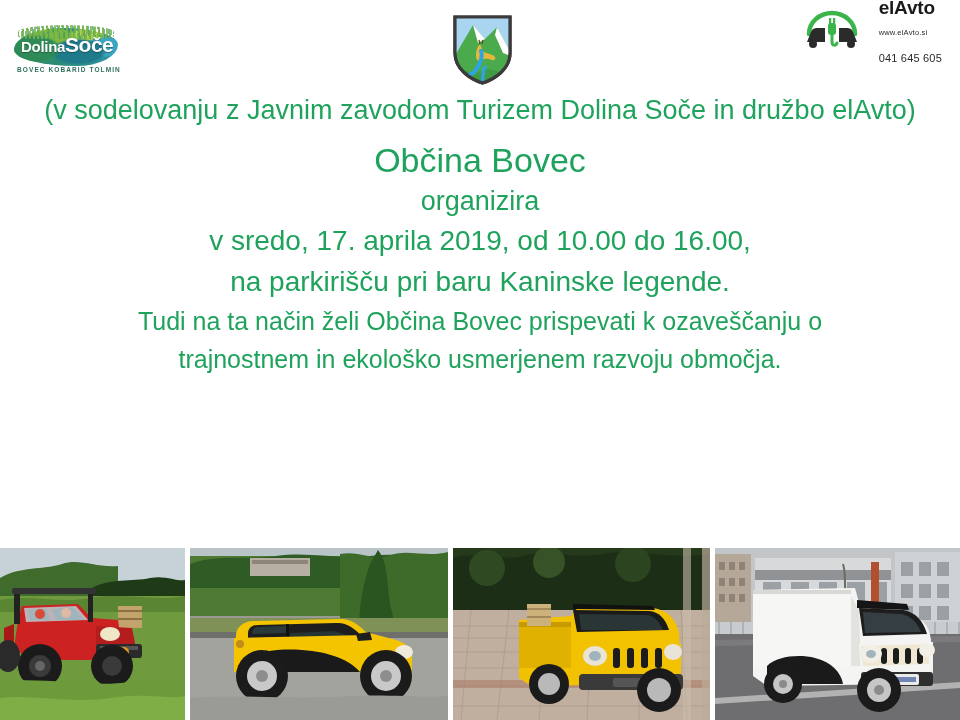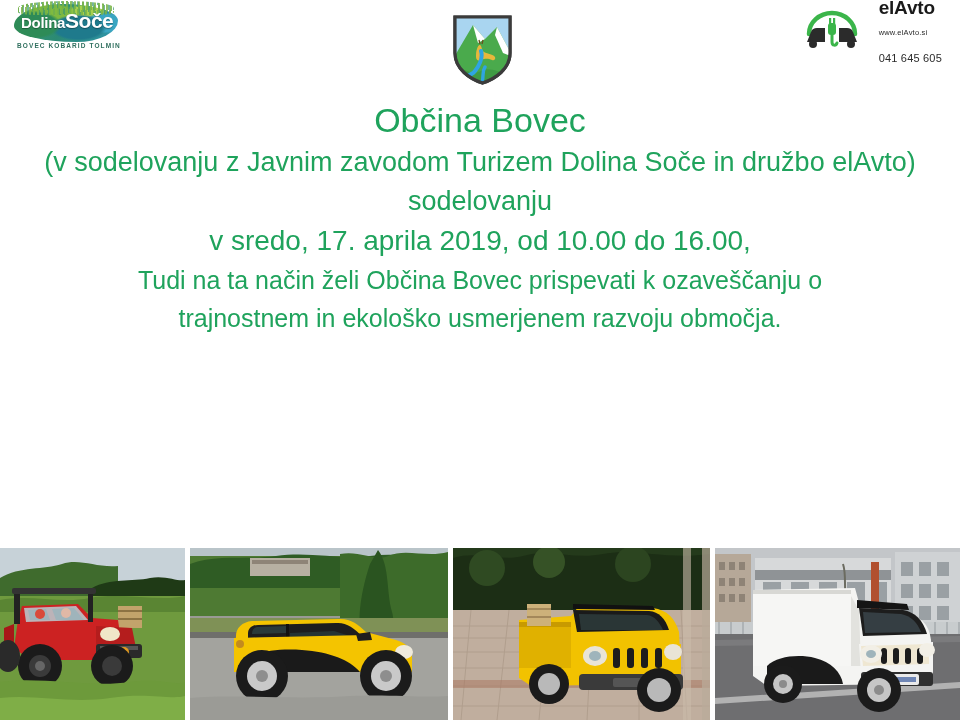--- a/index.html
+++ b/index.html
@@ -27,21 +27,21 @@
   .logo-row {
     position: relative;
     height: 90px;
     flex: none;
   }
 
   
   .logo-dolina {
     position: absolute;
     left: 14px;
-    top: 4px;
+    top: 28px;
     width: 104px;
     height: 50px;
   }
   .dolina-blob {
     position: absolute;
     left: 0; top: 0;
     width: 104px; height: 38px;
     background:
       radial-gradient(ellipse 40px 20px at 18% 55%, #2e8b57 0%, #2e8b57 60%, rgba(46,139,87,0) 72%),
       radial-gradient(ellipse 38px 18px at 62% 62%, #1f7a8c 0%, #1f7a8c 62%, rgba(31,122,140,0) 74%),
@@ -223,24 +223,25 @@
       </svg>
       <div class="elavto-text">
         <div class="elavto-name">elAvto</div>
         <div class="elavto-url">www.elAvto.si</div>
         <div class="elavto-tel">041 645 605</div>
       </div>
     </div>
   </div>
 
   <div class="text-block">
+    <div class="line l-paren">(v sodelovanju z Javnim zavodom Turizem Dolina Soče in družbo elAvto)</div>
     <div class="line l-org">Občina Bovec</div>
-    <div class="line l-paren">(v sodelovanju z Javnim zavodom Turizem Dolina Soče in družbo elAvto)</div>
-    <div class="line l-organizira">sodelovanju</div>
+    <div class="line l-organizira">organizira</div>
     <div class="line l-when">v sredo, 17. aprila 2019, od 10.00 do 16.00,</div>
+    <div class="line l-where">na parkirišču pri baru Kaninske legende.</div>
     <div class="foot-wrap">
       <div class="line l-foot">Tudi na ta način želi Občina Bovec prispevati k ozaveščanju o</div>
       <div class="line l-foot">trajnostnem in ekološko usmerjenem razvoju območja.</div>
     </div>
   </div>
 
   <div class="photo-strip">
 
     <div class="photo p1">
       <svg width="185" height="172" viewBox="0 0 185 172" preserveAspectRatio="none">

